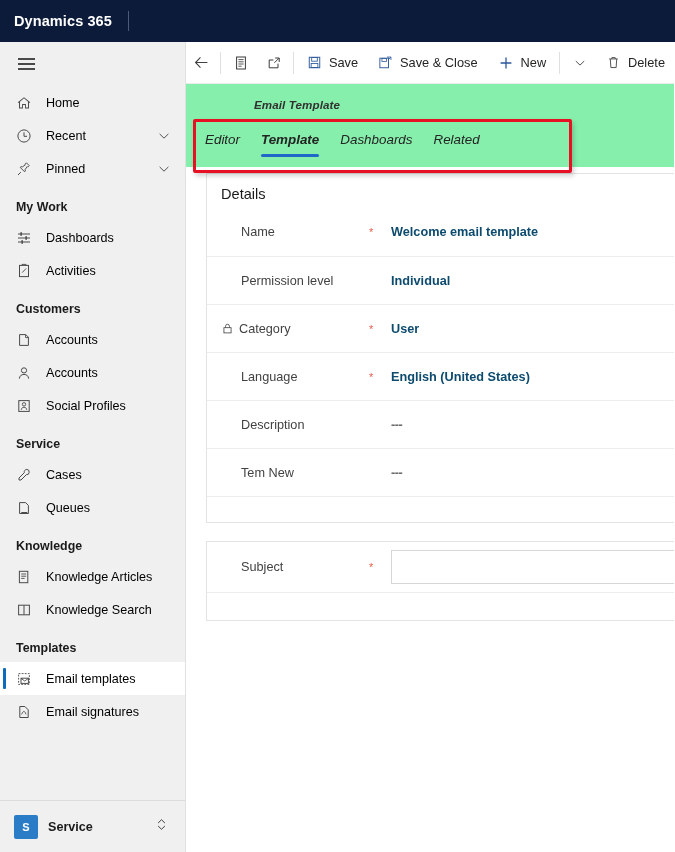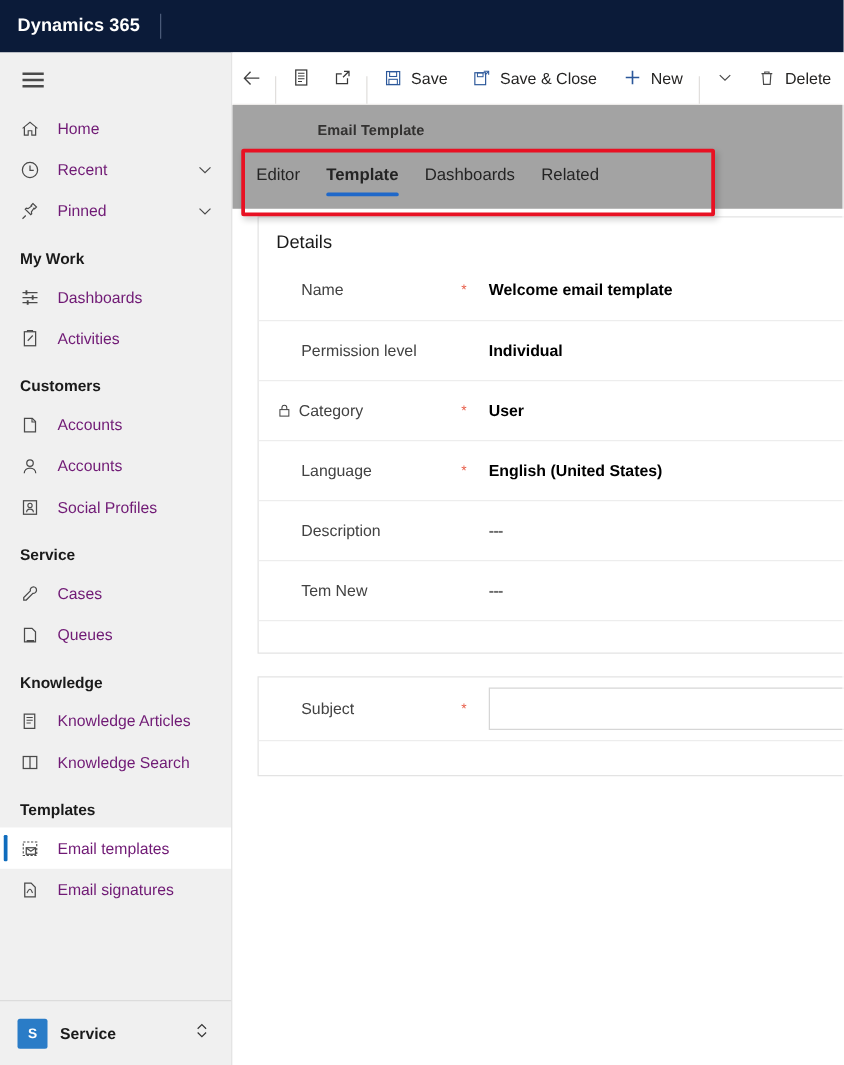--- a/index.html
+++ b/index.html
@@ -39,21 +39,21 @@
     cursor: pointer;
   }
   .hamburger .bars { width: 17px; }
   .hamburger .bars i {
     display: block; height: 1.6px; background: #4a4a4a; margin: 3.4px 0;
   }
 
   .nav-item {
     height: 33px; display: flex; align-items: center;
     padding-left: 16px; cursor: pointer; position: relative;
-    color: #701a75; font-size: 12.6px;
+    color: #000000; font-size: 12.6px;
   }
   .nav-item .ico {
     width: 22px; min-width: 22px; height: 18px;
     display: flex; align-items: center; justify-content: flex-start;
     color: #4a4a4a;
   }
   .nav-item .lbl { margin-left: 8px; white-space: nowrap; }
   .nav-item .chev {
     position: absolute; right: 14px; color: #4a4a4a;
     display: flex; align-items: center;
@@ -84,37 +84,37 @@
   .app-switch { margin-left: auto; margin-right: 16px; color: #333; }
 
   
   .main {
     position: absolute; left: 186px; top: 42px;
     width: 489px; height: 810px; background: #ffffff;
   }
 
   
   .cmdbar {
-    height: 42px; display: flex; align-items: flex-end;
+    height: 42px; display: flex; align-items: center;
     border-bottom: 1px solid #edebe9; background: #ffffff;
     font-size: 12.8px; color: #252423;
   }
   .cmd-btn {
     height: 42px; display: flex; align-items: center;
     padding: 0 10px; cursor: pointer; white-space: nowrap;
   }
   .cmd-btn .ci { display: flex; align-items: center; color: #2b579a; }
   .cmd-btn .ct { margin-left: 7px; }
   .cmd-div { width: 1px; height: 22px; background: #e1dfdd; margin: 0 3px; }
   .cmd-icononly { width: 38px; justify-content: center; padding: 0; }
   .cmd-back { width: 36px; justify-content: center; padding: 0; color: #424242; }
   .cmd-plus { color: #5bbd74; font-size: 17px; line-height: 1; }
 
   
-  .form-head { padding: 14px 16px 0 0; position: relative; background: #a3a3a3; }
+  .form-head { padding: 14px 16px 0 0; position: relative; background: #86efac; font-style: italic; }
   .entity-label {
     font-size: 11.6px; font-weight: bold; color: #323130;
     padding-left: 68px; letter-spacing: .1px;
   }
 
   
   .tabstrip-wrap { position: relative; margin-top: 8px; height: 48px; }
   .redbox {
     position: absolute; left: 7px; top: 0; width: 379px; height: 54px;
     border: 3px solid #e81123; border-radius: 2px;
@@ -157,21 +157,21 @@
     width: 148px; min-width: 148px; font-size: 12.7px; color: #424242;
     display: flex; align-items: center;
   }
   .frow .flabel.indent { padding-left: 20px; }
   .frow .flabel .lockico { margin-right: 5px; display: flex; align-items: center; }
   .req {
     width: 22px; min-width: 22px; color: #e8604c; font-size: 11px;
     text-align: left;
   }
   .fvalue {
-    font-size: 12.7px; color: #000000; font-weight: bold;
+    font-size: 12.7px; color: #0c4a6e; font-weight: bold;
   }
   .fvalue.empty { color: #6b6b6b; font-weight: bold; letter-spacing: -.5px; }
   .frow.tail { min-height: 26px; border-top: 1px solid #ededed; }
 
   .input-box {
     border: 1px solid #d6d6d6; background: #ffffff;
     height: 34px; flex: 1 1 auto; margin-right: 0;
   }
   .card.subject { width: 500px; }
   .card.subject .frow { min-height: 50px; }

